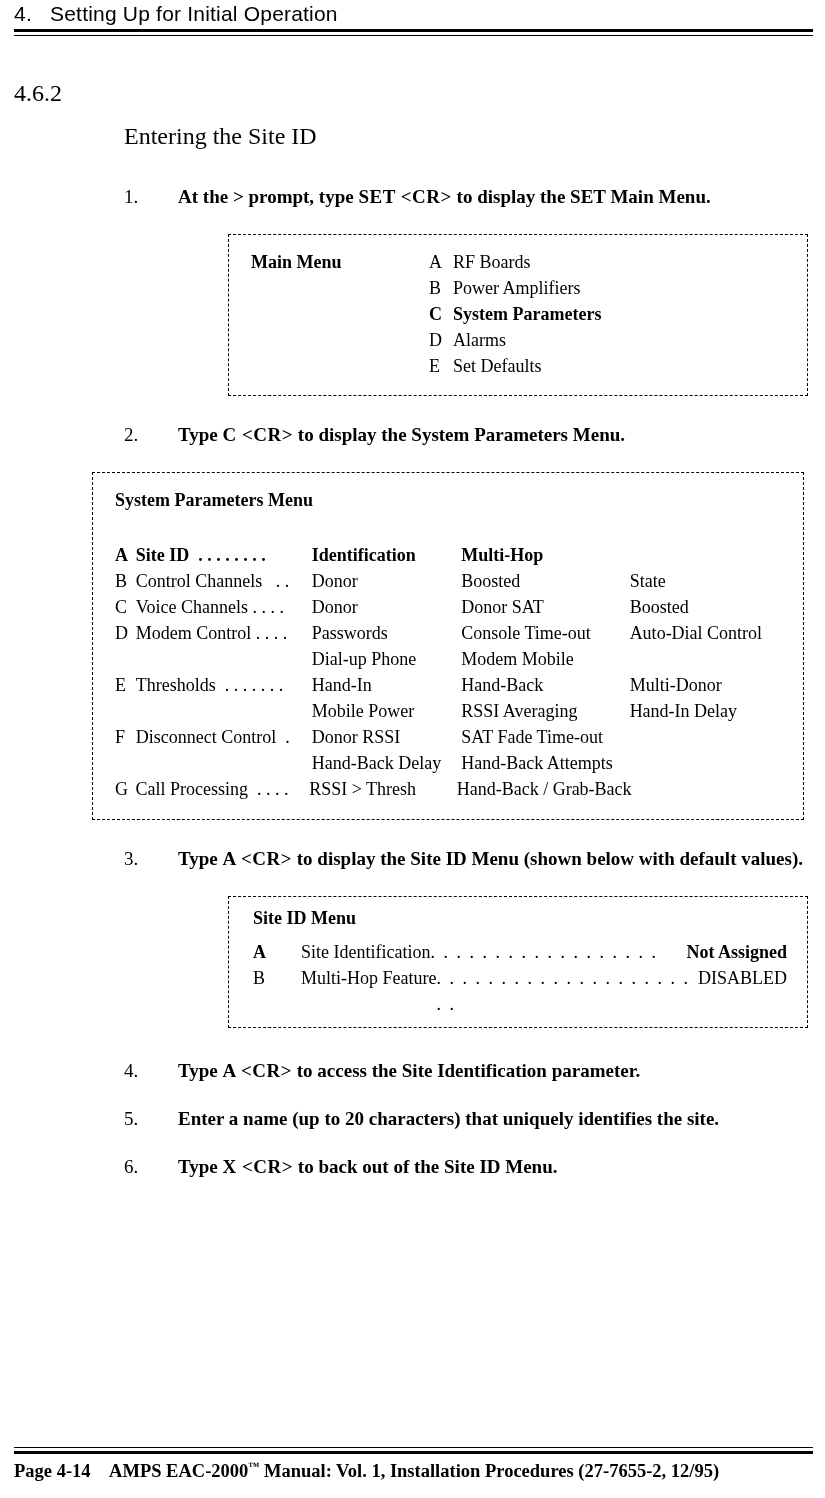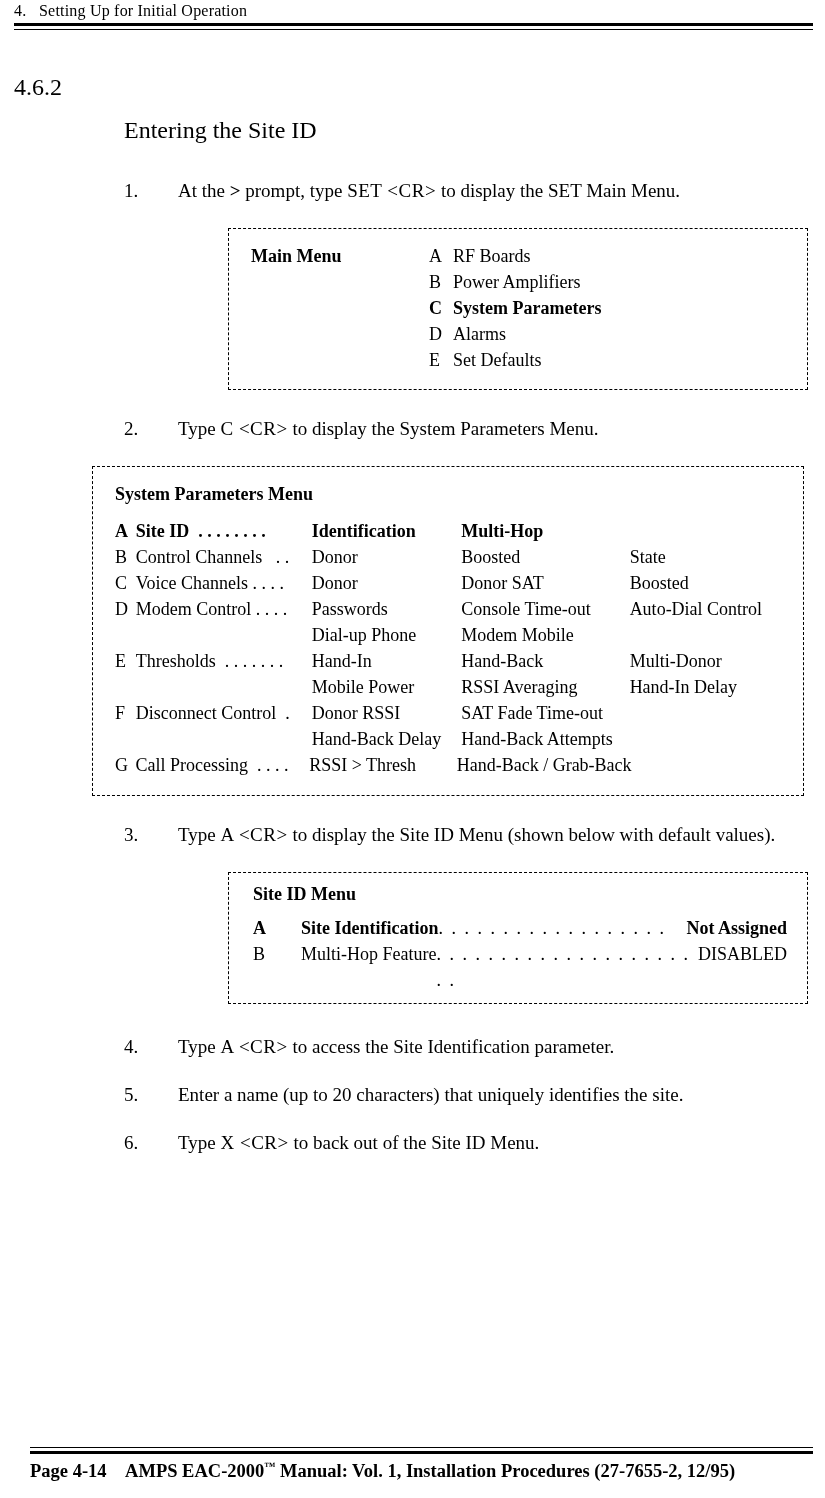--- a/index.html
+++ b/index.html
@@ -7,22 +7,22 @@
     font-size: 19px;
     width: 825px;
     height: 1498px;
     margin: 0;
     padding: 0 12px 0 14px;
     box-sizing: border-box;
     color: #000;
     position: relative;
   }
   .chapter-head {
-    font-size: 16px;
-    font-family: Liberation Serif, serif;
+    font-size: 21px;
+    font-family: Liberation Sans, sans-serif;
     margin-top: 2px;
     letter-spacing: 0.2px;
   }
   .chapter-rule {
     border: none;
     border-top: 3px solid #000;
     border-bottom: 1px solid #000;
     height: 3px;
     margin: 3px 0 44px 0;
   }
@@ -48,56 +48,57 @@
     display: flex;
     margin-bottom: 26px;
   }
   ol.steps > li .num {
     width: 54px;
     flex: 0 0 54px;
   }
   ol.steps > li .body {
     flex: 1;
     text-align: justify;
+    font-weight: bold;
   }
   .cmd { font-family: "Times New Roman", serif; letter-spacing: 0.5px; }
   .menubox {
     border: 1px dashed #000;
     margin: 10px 0 28px 0;
     padding: 14px 22px 16px 22px;
     line-height: 1.45;
     font-size: 18px;
     box-sizing: border-box;
   }
   .mainmenu { margin-left:214px; width: 580px; }
   .mainmenu-grid { display:flex; }
   .mainmenu-left { width:178px; font-weight:bold; }
   .mainmenu-right .row { display:flex; }
   .mainmenu-right .row .k { width:24px; }
   .bold { font-weight: bold; }
   .sysbox { margin-left:78px; width:712px; }
-  .sys-title { font-weight:bold; margin-bottom:10px;}
+  .sys-title { font-weight:bold; margin-bottom:28px;}
   .sys-row { display:flex; white-space:pre; }
   .sys-row .c0 { width:22px; }
   .sys-row .c1 { width:186px; }
   .sys-row .c2 { width:158px; }
   .sys-row .c3 { width:178px; }
   .sys-row .c4 { width:160px; }
   .siteidbox { margin-left:214px; width:580px; padding:8px 20px 10px 24px;}
   .sid-title { font-weight:bold; margin-bottom:8px;}
   .sid-dv { text-align:right; font-weight:bold; margin-bottom:1px;}
   .sid-row { display:flex; }
   .sid-row .k { width:48px; font-weight:normal; }
   .sid-row .lbl {  }
   .sid-row .dots { flex:1; overflow:hidden; letter-spacing:2px; }
   .sid-row .val { padding-left:4px;  }
   .footer-wrap {
     position:absolute;
     bottom:16px;
-    left:30px; right:12px;
+    left:14px; right:12px;
   }
   .footer-rule {
     border:none;
     border-top:1px solid #000;
     border-bottom:3px solid #000;
     height:3px;
     margin:0 0 6px 0;
   }
   .footer-text {
     font-weight:bold;
@@ -190,21 +191,21 @@
       <span>Type </span><span class="cmd">A &lt;CR&gt;</span><span> to display the Site ID Menu (shown below with default values).</span>
     </span>
   </li>
 </ol>
 
 <div class="menubox siteidbox">
   <div class="sid-title">Site ID Menu</div>
   <div id="siteid-rows">
       <div class="sid-row">
         <span class="k" style="font-weight:bold;">A</span>
-        <span class="lbl" style="font-weight:bold;">Site Identification</span>
+        <span class="lbl" style="font-weight:normal;">Site Identification</span>
         <span class="dots">  . . . . . . . . . . . . . . . . . .  </span>
         <span class="val" style="font-weight:bold;">Not Assigned</span>
       </div>
       <div class="sid-row">
         <span class="k" style="">B</span>
         <span class="lbl" style="">Multi-Hop Feature</span>
         <span class="dots">  . . . . . . . . . . . . . . . . . . . . . . </span>
         <span class="val" style="">DISABLED</span>
       </div>
     </div>

